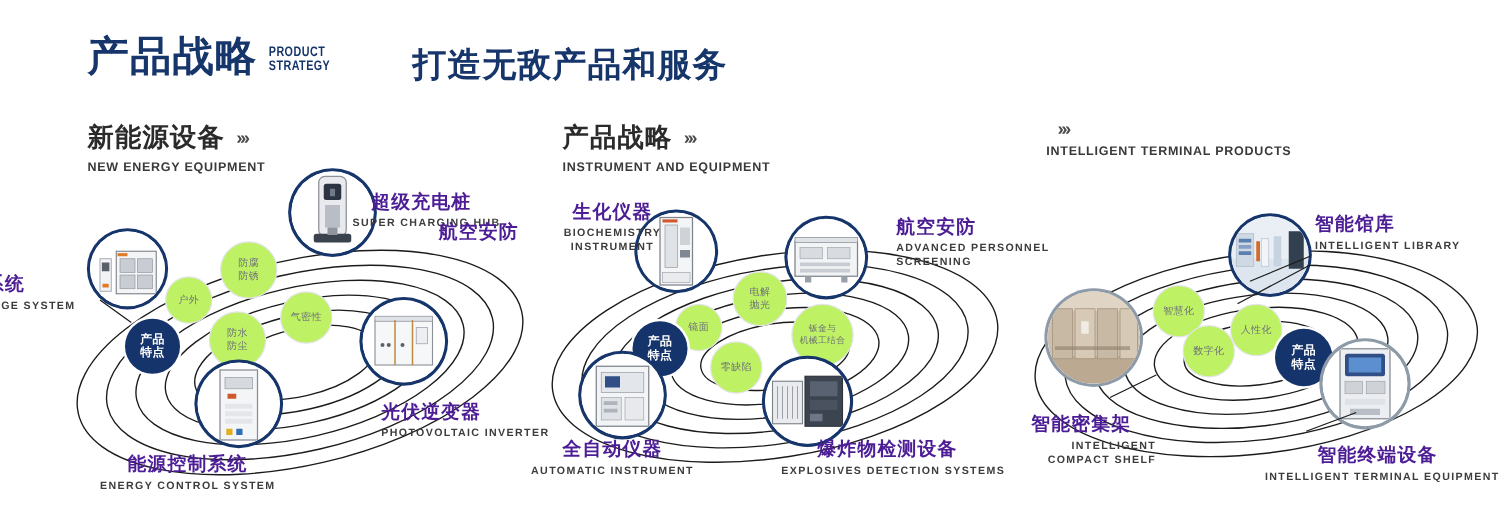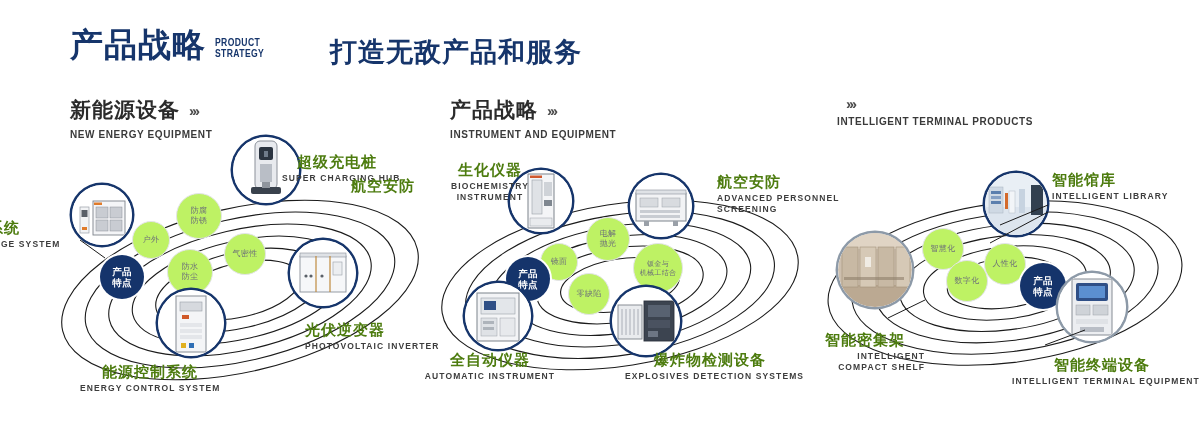--- a/index.html
+++ b/index.html
@@ -46,21 +46,21 @@
   
   .fb{position:absolute;border-radius:50%;background:#bef264;
       border:1px solid #e3e4e8;color:#6e7278;
       display:flex;align-items:center;justify-content:center;text-align:center;
       font-size:8px;line-height:10px;letter-spacing:.3px;font-weight:400;}
   .fb.main{background:#15346b;border:none;color:#fff;font-weight:700;font-size:9.5px;line-height:11px;
            box-shadow:0 0 0 2px #fff;}
 
   
   .lbl{position:absolute;white-space:nowrap;}
-  .lbl .cn{font-size:15px;font-weight:700;color:#4d7c0f;letter-spacing:1px;line-height:19px;}
+  .lbl .cn{font-size:15px;font-weight:700;color:#4c1d95;letter-spacing:1px;line-height:19px;}
   .lbl .en{font-size:8.5px;font-weight:700;color:#3d3d3d;letter-spacing:1.1px;line-height:11px;margin-top:2px;}
   .lbl.r{text-align:right;}
   .lbl.c{text-align:center;}
   .lbl.l{text-align:left;}
 
   
   .leads{position:absolute;left:0;top:0;width:1200px;height:422px;pointer-events:none;}
 </style>
 </head>
 <body>

